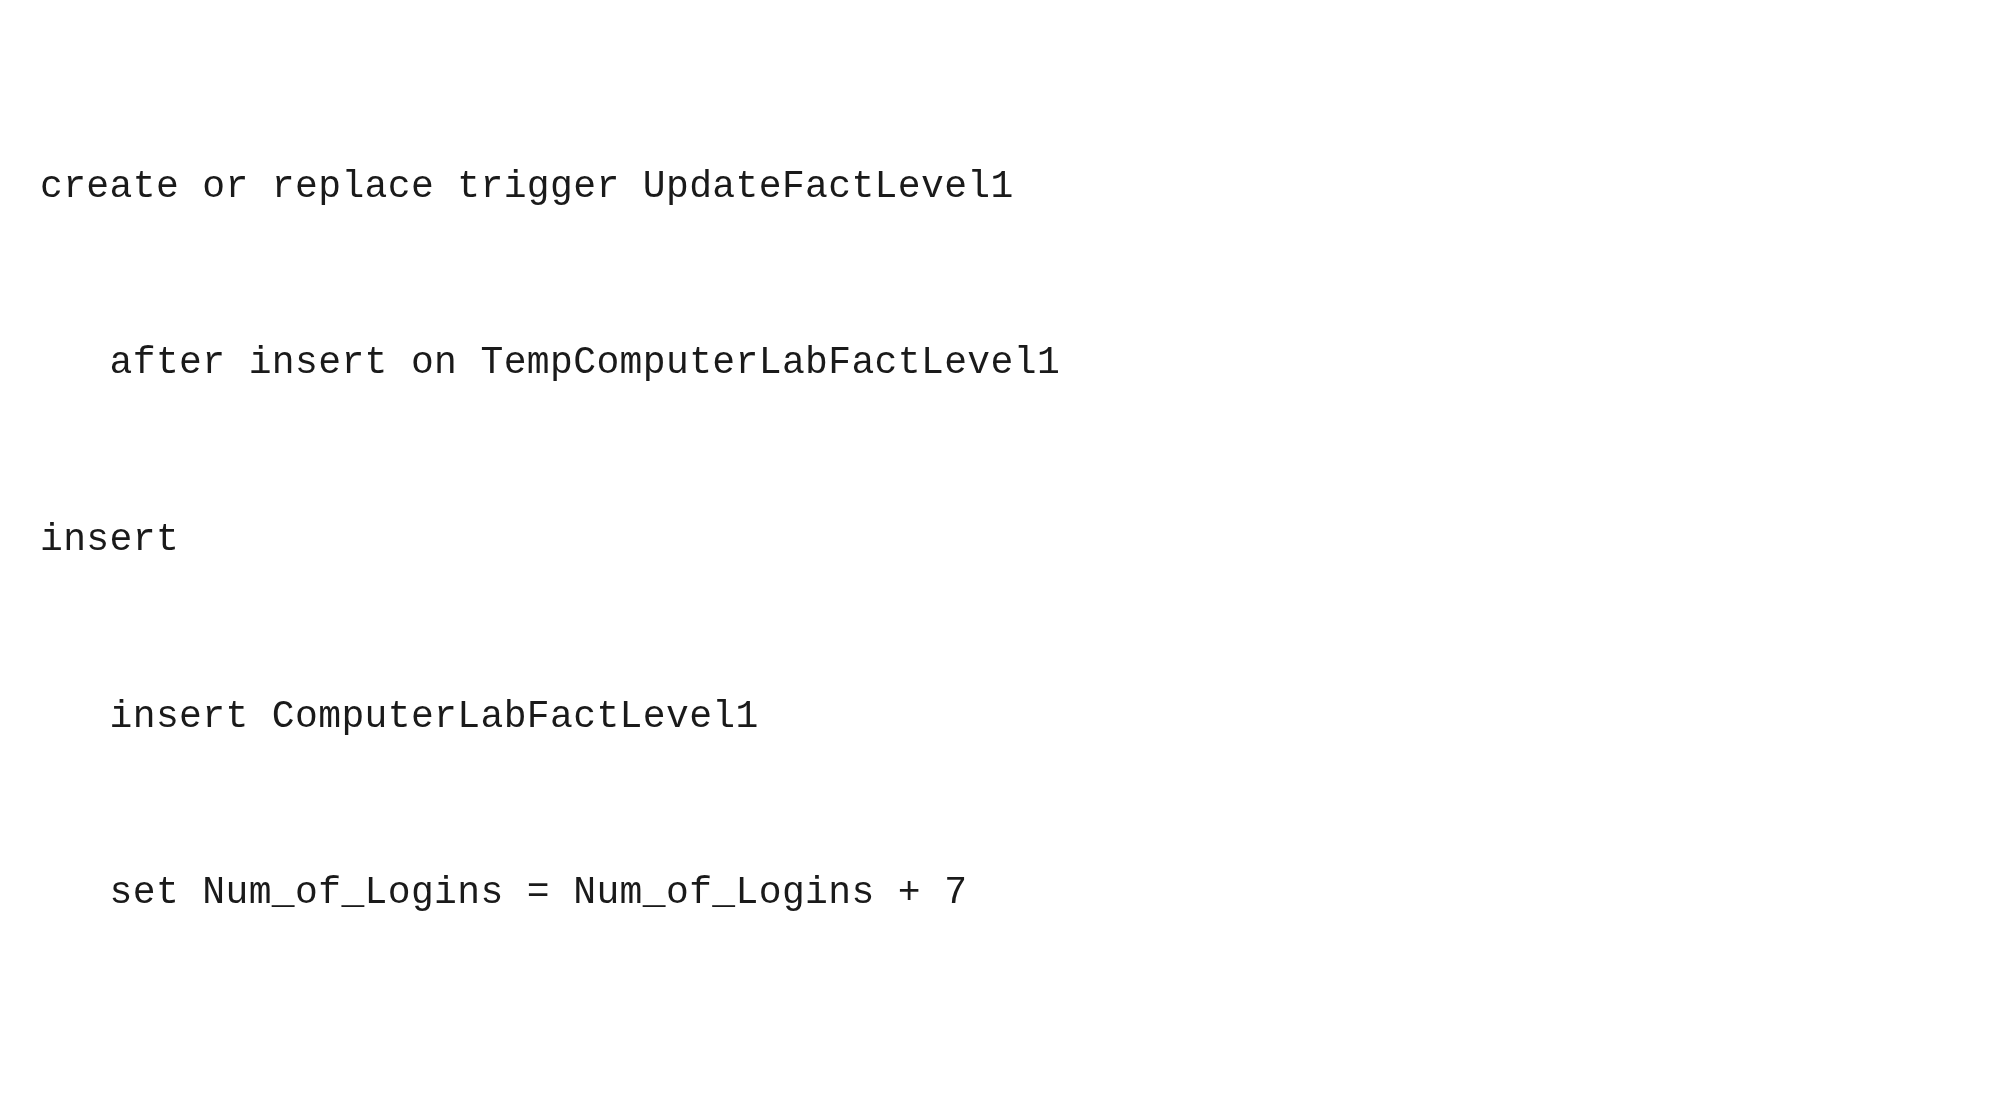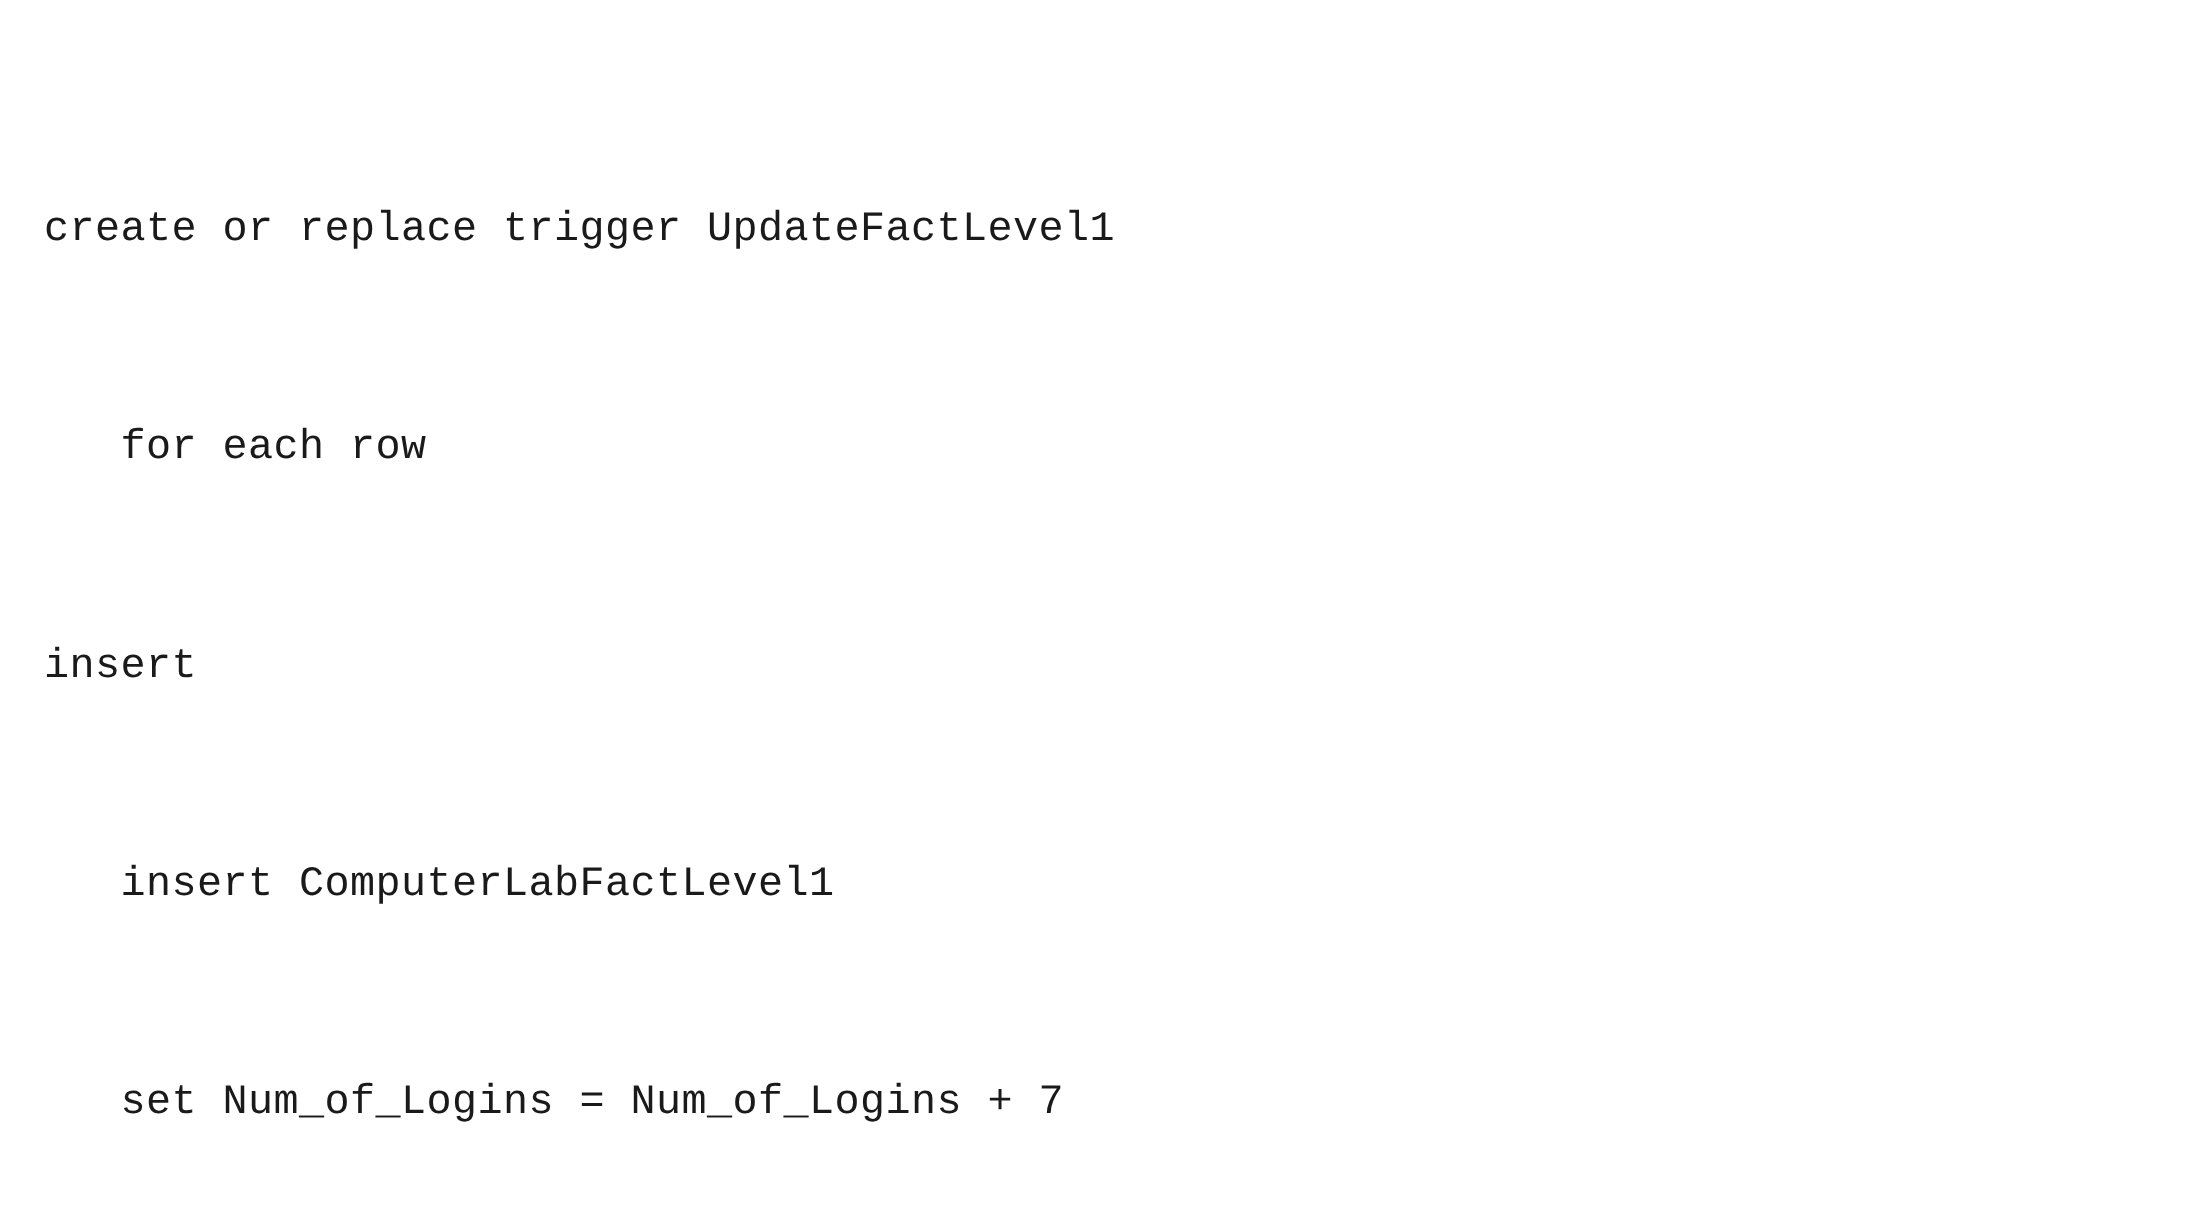--- a/index.html
+++ b/index.html
@@ -23,29 +23,28 @@
       font-family: 'Courier New', Courier, monospace;
       font-size: 38px;
       line-height: 1.55;
       color: #1a1a1a;
       white-space: pre;
       letter-spacing: 0.01em;
     }
 
     .line {
       display: block;
-      margin-top: 22px;
     }
   </style>
 </head>
 <body>
 
 <div class="code-block">
   <span class="line">create or replace trigger UpdateFactLevel1</span>
-  <span class="line">   for each row</span>
+  <span class="line">   after insert on TempComputerLabFactLevel1</span>
   <span class="line">insert</span>
   <span class="line">   insert ComputerLabFactLevel1</span>
   <span class="line">   set Num_of_Logins = Num_of_Logins + 7</span>
   
   
   
   
   
   
 </div>

